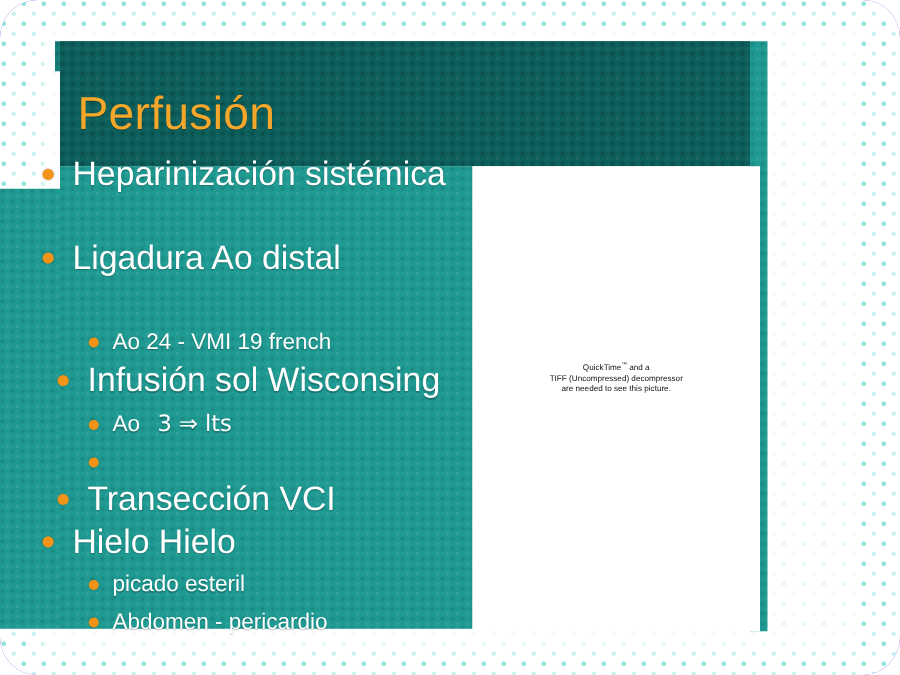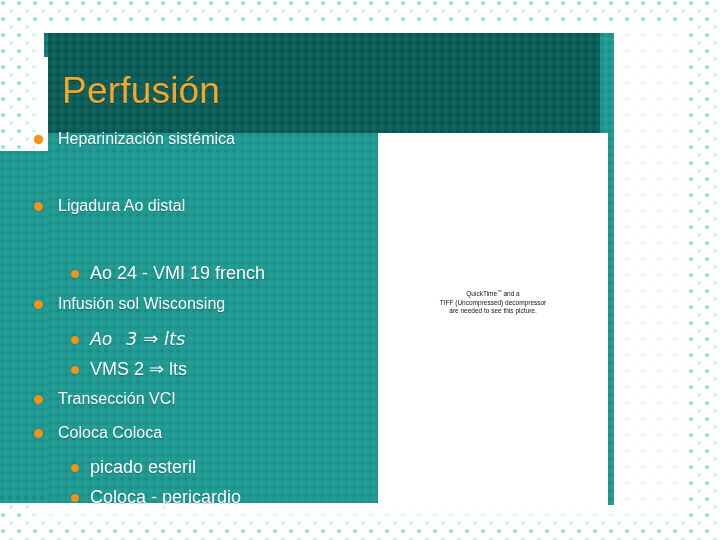--- a/index.html
+++ b/index.html
@@ -14,20 +14,21 @@
     background: #ffffff;
   }
 
   
   #slide {
     position: relative;
     width: 720px;
     height: 540px;
     background: #6d28d9;
     overflow: hidden;
+    border-radius: 30px;
   }
 
   
   #dot-backdrop {
     position: absolute;
     left: 0; top: 0;
     width: 720px; height: 540px;
     background-color: #ffffff;
     background-image:
       radial-gradient(circle at 3px 3px, rgba(64,206,196,0.55) 1.6px, rgba(255,255,255,0) 2.2px),
@@ -149,21 +150,21 @@
     background: #F39318;
     box-shadow: 0 0 2px rgba(0,0,0,0.25);
   }
   .b-text {
     color: #ffffff;
     text-shadow: 0 1px 1px rgba(0,0,0,0.25);
   }
 
   
   .lvl1 .b-dot { left: 34px; width: 9px; height: 9px; }
-  .lvl1 .b-text { margin-left: 58px; font-size: 16px; line-height: 26px; }
+  .lvl1 .b-text { margin-left: 58px; font-size: 27px; line-height: 26px; }
 
   
   .lvl2 .b-dot { left: 71px; width: 8px; height: 8px; }
   .lvl2 .b-text { margin-left: 90px; font-size: 18px; line-height: 22px; }
 
   .arrow { font-family: "DejaVu Sans", sans-serif; }
   .gap { display: inline-block; width: 14px; }
 </style>
 </head>
 <body>
@@ -197,43 +198,42 @@
         <span class="b-text">Heparinización sistémica</span>
       </div>
       <div class="b-row lvl1" style="top: 75px;">
         <span class="b-dot" style="top: 9px;"></span>
         <span class="b-text">Ligadura Ao distal</span>
       </div>
       <div class="b-row lvl2" style="top: 144px;">
         <span class="b-dot" style="top: 8px;"></span>
         <span class="b-text">Ao 24 - VMI 19 french</span>
       </div>
-      <div class="b-row lvl1" style="top: 173px;">
+      <div class="b-row lvl1" style="top: 173px; margin-left: 12px;">
         <span class="b-dot" style="top: 9px;"></span>
         <span class="b-text">Infusión sol Wisconsing</span>
       </div>
-      <div class="b-row lvl2" style="top: 210px; font-style: italic;">
+      <div class="b-row lvl2" style="top: 210px;">
         <span class="b-dot" style="top: 8px;"></span>
         <span class="b-text">Ao<span class="gap"></span><span class="arrow">3 ⇒ lts</span></span>
       </div>
       <div class="b-row lvl2" style="top: 240px;">
         <span class="b-dot" style="top: 8px;"></span>
-        <span class="b-text">VMS 2 ⇒ lts</span>
-      </div>
-      <div class="b-row lvl1" style="top: 268px;">
+      </div>
+      <div class="b-row lvl1" style="top: 268px; margin-left: 12px;">
         <span class="b-dot" style="top: 9px;"></span>
         <span class="b-text">Transección VCI</span>
       </div>
       <div class="b-row lvl1" style="top: 302px;">
         <span class="b-dot" style="top: 9px;"></span>
-        <span class="b-text">Coloca Coloca</span>
+        <span class="b-text">Hielo Hielo</span>
       </div>
       <div class="b-row lvl2" style="top: 338px;">
         <span class="b-dot" style="top: 8px;"></span>
         <span class="b-text">picado esteril</span>
       </div>
       <div class="b-row lvl2" style="top: 368px;">
         <span class="b-dot" style="top: 8px;"></span>
-        <span class="b-text">Coloca - pericardio</span>
+        <span class="b-text">Abdomen - pericardio</span>
       </div>
     </div>
 
 </div>
 
 </body></html>

